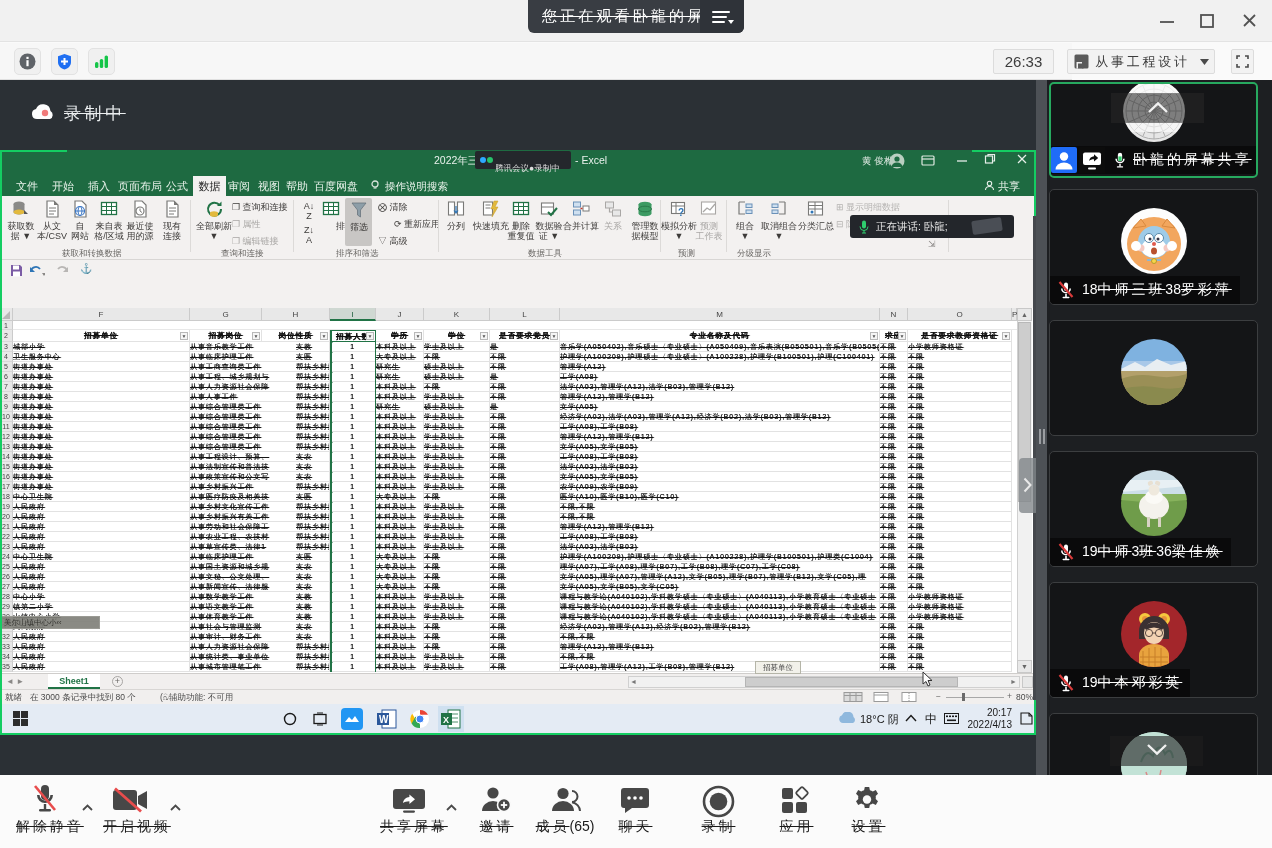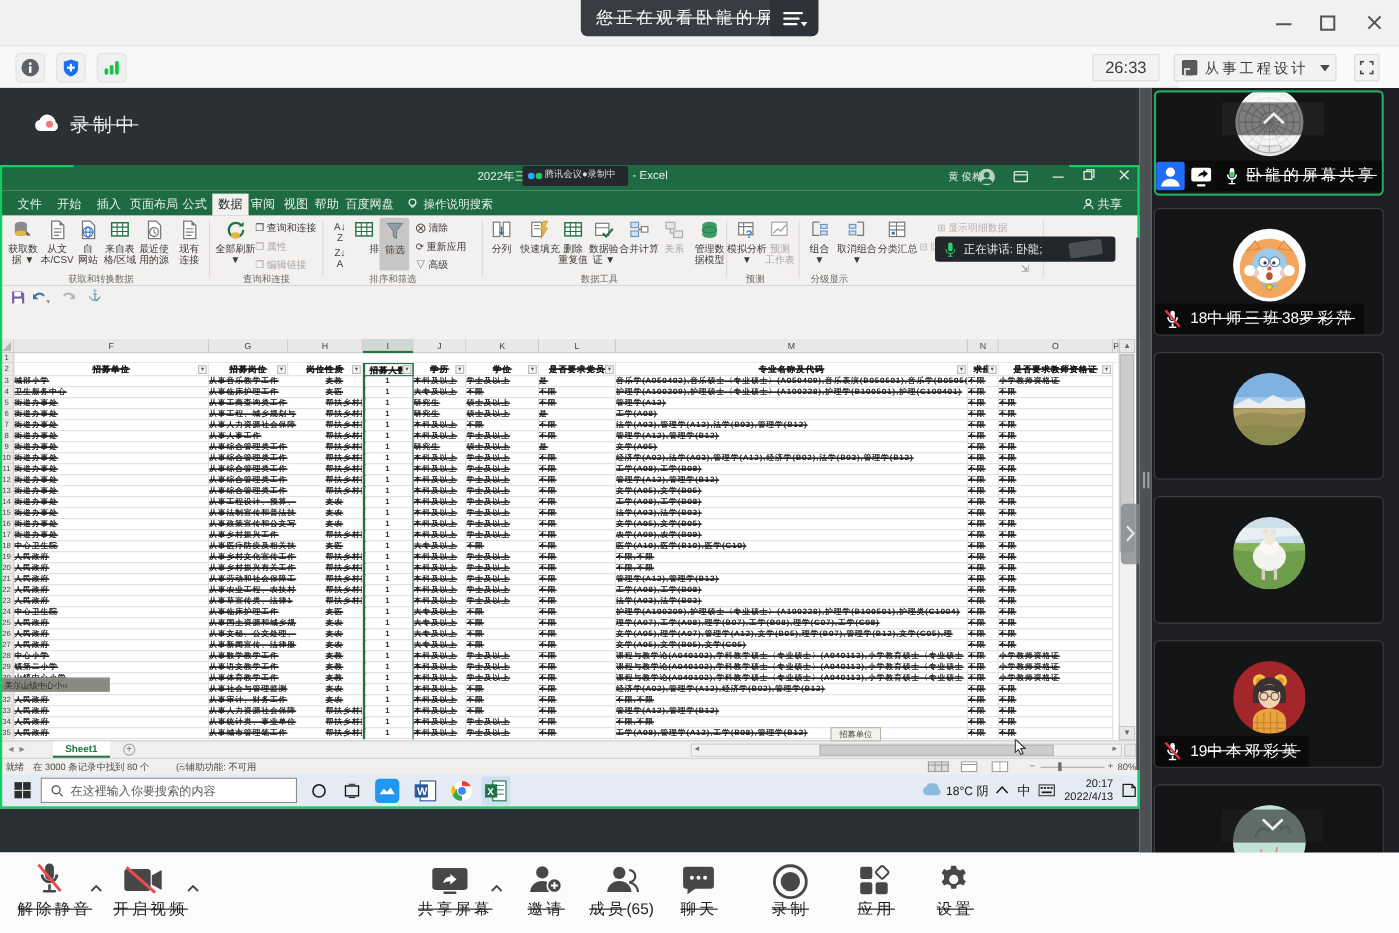--- a/index.html
+++ b/index.html
@@ -140,21 +140,21 @@
  <div class="ab cjs" style="left:64px;top:22px;font-size:17px;color:#eceff1">录制中</div>
  <div id="excel">
 
   <div id="xtit">
    <div class="ab" style="left:434px;top:4px;font-size:10.5px;color:#e9f1ec">2022年三</div>
    <div class="ab" style="left:475px;top:1px;width:96px;height:18px;background:#24272c;border-radius:2px">
      <svg width="96" height="18" viewBox="0 0 96 18">
               <circle cx="8" cy="9" r="3" fill="#2da8ff"></circle>
               <circle cx="15" cy="9" r="3" fill="#27c26b"></circle>
             </svg>
-     <div class="ab" style="left:20px;top:2px;font-size:8.5px;color:#ddd;white-space:nowrap">腾讯会议●录制中</div>
+     <div class="ab" style="left:20px;top:12px;font-size:8.5px;color:#ddd;white-space:nowrap">腾讯会议●录制中</div>
    </div>
    <div class="ab" style="left:575px;top:4px;font-size:10.5px;color:#e9f1ec">- Excel</div>
    <div class="ab" style="left:862px;top:5px;font-size:9.5px;color:#dfe9e2">黄 俊桦</div>
    <svg class="ab" style="left:889px;top:3px" width="16" height="16" viewBox="0 0 16 16">
             <circle cx="8" cy="8" r="7.5" fill="#b9cfc0"></circle>
             <circle cx="8" cy="6" r="2.6" fill="#1e6a41"></circle>
             <path d="M2.5 14 a5.5 4.5 0 0 1 11 0 z" fill="#1e6a41"></path>
           </svg>
    <svg class="ab" style="left:921px;top:4px" width="14" height="14" viewBox="0 0 14 14">
             <rect x="1" y="2" width="12" height="9" rx="1" fill="none" stroke="#dfe9e2" stroke-width="1.2"></rect>
@@ -273,21 +273,21 @@
               <line x1="11.5" y1="2.5" x2="11.5" y2="14.5"></line>
             </g>
           </svg>
           <div class="rlab" style="left:328px;top:26px;width:34px">排序</div>
           <div class="ab" style="left:345px;top:2px;width:27px;height:48px;background:#c8c6c4;border-radius:2px"></div>
           <svg class="ab" style="left:350px;top:5px" width="18" height="18" viewBox="0 0 18 18">
             <path d="M2 2 h14 l-5.5 7 v7 l-3 -2 v-5 z" fill="#8d9ea8" stroke="#68747c" stroke-width=".8"></path>
           </svg>
           <div class="rlab" style="left:342px;top:27px;width:34px">筛选</div>
           <div class="rlab" style="left:378px;top:7px;width:62px;text-align:left">⨂ 清除</div>
-          <div class="rlab" style="left:378px;top:24px;width:62px;text-align:left">⟳ 重新应用</div>
+          <div class="rlab" style="left:378px;top:24px;width:62px;text-align:right">⟳ 重新应用</div>
           <div class="rlab" style="left:378px;top:41px;width:62px;text-align:left">▽ 高级</div>
           <div class="glab" style="left:336px">排序和筛选</div>
           <div class="gdiv" style="left:438px"></div>
           <svg class="ab" style="left:447px;top:4px" width="18" height="18" viewBox="0 0 18 18">
             <rect x="1.5" y="2" width="6" height="13" fill="#fff" stroke="#7a7a78" stroke-width="1.1"></rect>
             <rect x="10.5" y="2" width="6" height="13" fill="#fff" stroke="#7a7a78" stroke-width="1.1"></rect>
             <path d="M9 6 v6 M7 10.5 l2 2.5 2-2.5" fill="none" stroke="#2e75b6" stroke-width="1.2"></path>
           </svg>
           <div class="rlab" style="left:436px;top:26px;width:40px;">分列</div>
           <svg class="ab" style="left:482px;top:4px" width="18" height="18" viewBox="0 0 18 18">
@@ -365,21 +365,21 @@
           <svg class="ab" style="left:807px;top:4px" width="18" height="18" viewBox="0 0 18 18">
             <rect x="1.5" y="2" width="14" height="13" fill="#fff" stroke="#7a7a78" stroke-width="1.1"></rect>
             <g stroke="#7a7a78">
               <line x1="1.5" y1="5.5" x2="15.5" y2="5.5"></line>
               <line x1="1.5" y1="9" x2="15.5" y2="9"></line>
               <line x1="8" y1="2" x2="8" y2="15"></line>
             </g>
             <circle cx="5" cy="12" r="1.5" fill="#2e75b6"></circle>
           </svg>
           <div class="rlab" style="left:792px;top:26px;width:48px">分类汇总</div>
-          <div class="rlab" style="left:836px;top:7px;width:80px;text-align:right;color:#b5b3b1">⊞ 显示明细数据</div>
+          <div class="rlab" style="left:836px;top:7px;width:80px;text-align:left;color:#b5b3b1">⊞ 显示明细数据</div>
           <div class="rlab" style="left:836px;top:24px;width:80px;text-align:left;color:#b5b3b1">⊟ 隐藏明细数据</div>
           <div class="glab" style="left:737px">分级显示</div>
           <div class="rlab" style="left:928px;top:44px;color:#8a8886">⇲</div>
           <div class="gdiv" style="left:948px"></div>
         </div>
 <div class="ab" style="left:850px;top:65px;width:164px;height:23px;background:#23262b;border-radius:3px;z-index:70">
  <svg class="ab" style="left:9px;top:5px" width="10" height="14" viewBox="0 0 10 14">
             <rect x="3" y="0.5" width="4" height="8" rx="2" fill="#2ecf6e"></rect>
             <path d="M1 6.5 a4 4 0 0 0 8 0 M5 10.5 v2.5 M3 13 h4" stroke="#2ecf6e" fill="none"></path>
           </svg>
@@ -852,27 +852,20 @@
 
 <div id="wtask">
  <svg class="ab" style="left:13px;top:7px" width="15" height="15" viewBox="0 0 15 15">
             <g fill="#2d2d2d">
               <rect x="0" y="0" width="7" height="7"></rect>
               <rect x="8" y="0" width="7" height="7"></rect>
               <rect x="0" y="8" width="7" height="7"></rect>
               <rect x="8" y="8" width="7" height="7"></rect>
             </g>
           </svg>
- <div class="ab" style="left:37px;top:3px;width:233px;height:23px;background:#fff;border:1px solid #8a8a8a">
-  <svg class="ab" style="left:8px;top:5px" width="12" height="12" viewBox="0 0 12 12">
-              <circle cx="5" cy="5" r="3.6" fill="none" stroke="#555" stroke-width="1.2"></circle>
-              <line x1="8" y1="8" x2="11" y2="11" stroke="#555" stroke-width="1.2"></line>
-            </svg>
-  <div class="ab" style="left:26px;top:4px;font-size:11px;color:#5a5a5a;white-space:nowrap">在这裡输入你要搜索的内容</div>
- </div>
  <svg class="ab" style="left:283px;top:8px" width="14" height="14" viewBox="0 0 14 14">
             <circle cx="7" cy="7" r="5.5" fill="none" stroke="#1a1a1a" stroke-width="1.4"></circle>
           </svg>
  <svg class="ab" style="left:313px;top:8px" width="14" height="14" viewBox="0 0 14 14">
             <rect x="1" y="2.5" width="12" height="9" fill="none" stroke="#1a1a1a" stroke-width="1.3"></rect>
             <line x1="4" y1="1" x2="10" y2="1" stroke="#1a1a1a"></line>
             <line x1="4" y1="13" x2="10" y2="13" stroke="#1a1a1a"></line>
           </svg>
  <div class="ab" style="left:341px;top:4px;width:22px;height:22px;background:#2196f3;border-radius:4px">
             <svg width="22" height="22" viewBox="0 0 22 22">
@@ -1069,20 +1062,35 @@
             <path d="M0 24 h66 v6 q-33 4 -66 0z" fill="#87b25c"></path>
    <ellipse cx="33" cy="36" rx="15" ry="13" fill="#f4f2ec"></ellipse>
    <ellipse cx="33" cy="27" rx="9" ry="7" fill="#fbfaf6"></ellipse>
    <circle cx="33" cy="20" r="5.5" fill="#efe9dd"></circle>
    <path d="M28 16 q-3-4 1-5 q3-1 3 3z" fill="#e8e0d2"></path>
             <path d="M38 16 q3-4 -1-5 q-3-1 -3 3z" fill="#e8e0d2"></path>
    <rect x="26" y="47" width="3" height="10" fill="#d8d2c4"></rect>
             <rect x="37" y="47" width="3" height="10" fill="#d8d2c4"></rect>
   </svg>
  </div>
+ <div class="nbar">
+          <span style="width:6px"></span>
+          <svg width="20" height="20" viewBox="0 0 20 20">
+            <g fill="#fff">
+              <rect x="8" y="2.5" width="4" height="8.5" rx="2"></rect>
+              <path d="M5 8.5 a5 5 0 0 0 10 0 h-1.6 a3.4 3.4 0 0 1 -6.8 0z"></path>
+              <rect x="9.2" y="14" width="1.6" height="3"></rect>
+              <rect x="6.5" y="16.8" width="7" height="1.4" rx=".7"></rect>
+            </g>
+            <line x1="3.5" y1="2" x2="16.5" y2="17" stroke="#d93a3a" stroke-width="2.2"></line>
+          </svg>
+          <span style="width:6px"></span>
+          <span style="font-size:14px">19<span class="cjs">中师</span>3<span class="cjs">班</span>36<span class="cjs">梁佳焕</span></span>
+          <span style="width:8px"></span>
+        </div>
       </div>
       <div class="tile" style="top:502px">
  <div class="ab" style="left:71px;top:18px;width:66px;height:66px;border-radius:50%;overflow:hidden">
   <svg width="66" height="66" viewBox="0 0 66 66">
    <rect width="66" height="66" fill="#a3262b"></rect>
    <circle cx="24" cy="18" r="6" fill="#f5c73e"></circle>
             <circle cx="43" cy="18" r="6" fill="#f5c73e"></circle>
    <circle cx="24" cy="18" r="3" fill="#e8933a"></circle>
             <circle cx="43" cy="18" r="3" fill="#e8933a"></circle>
    <path d="M18 30 a15 15 0 0 1 30 0 v8 h-30z" fill="#3a3132"></path>

